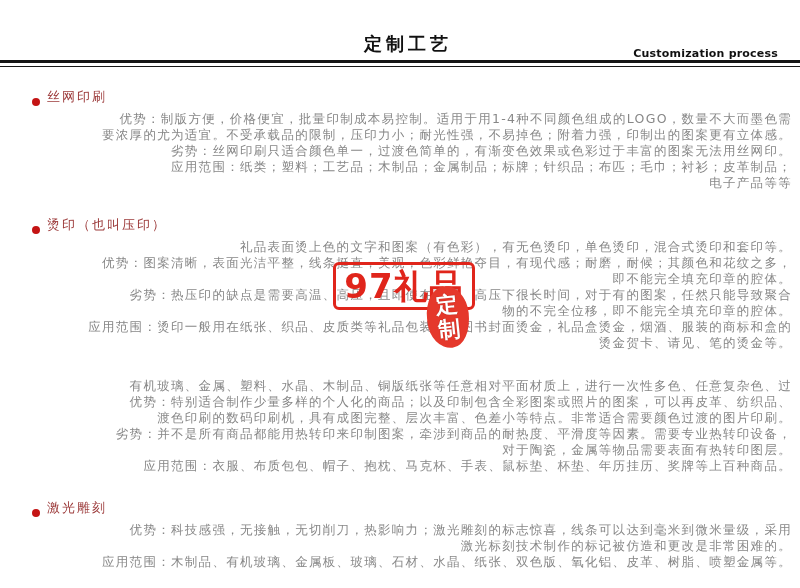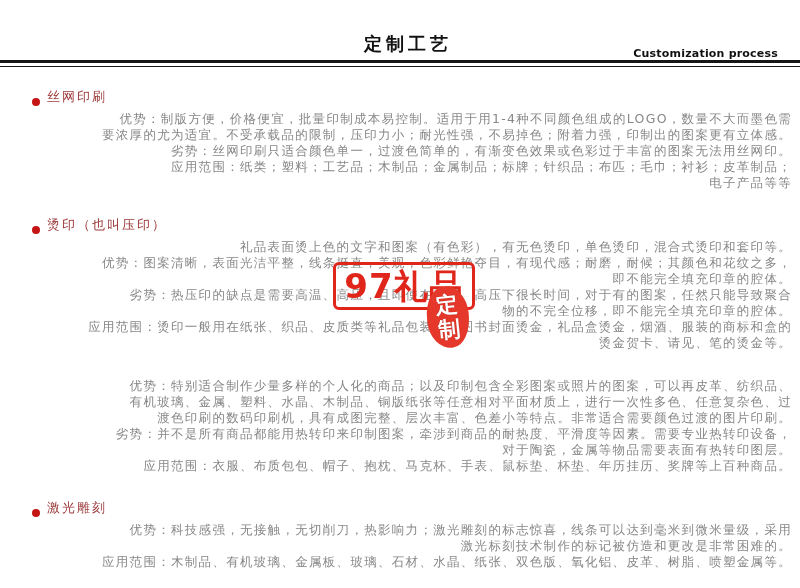--- a/index.html
+++ b/index.html
@@ -103,22 +103,22 @@
           <div class="line">即不能完全填充印章的腔体。</div>
           <div class="line">劣势：热压印的缺点是需要高温、高压，且即使在高温、高压下很长时间，对于有的图案，任然只能导致聚合</div>
           <div class="line">物的不完全位移，即不能完全填充印章的腔体。</div>
           <div class="line">应用范围：烫印一般用在纸张、织品、皮质类等礼品包装上。图书封面烫金，礼品盒烫金，烟酒、服装的商标和盒的</div>
           <div class="line">烫金贺卡、请见、笔的烫金等。</div>
         </div>
     </div>
 
     <div class="section">
       <div class="section-body">
+          <div class="line">有机玻璃、金属、塑料、水晶、木制品、铜版纸张等任意相对平面材质上，进行一次性多色、任意复杂色、过</div>
           <div class="line">优势：特别适合制作少量多样的个人化的商品；以及印制包含全彩图案或照片的图案，可以再皮革、纺织品、</div>
-          <div class="line">有机玻璃、金属、塑料、水晶、木制品、铜版纸张等任意相对平面材质上，进行一次性多色、任意复杂色、过</div>
           <div class="line">渡色印刷的数码印刷机，具有成图完整、层次丰富、色差小等特点。非常适合需要颜色过渡的图片印刷。</div>
           <div class="line">劣势：并不是所有商品都能用热转印来印制图案，牵涉到商品的耐热度、平滑度等因素。需要专业热转印设备，</div>
           <div class="line">对于陶瓷，金属等物品需要表面有热转印图层。</div>
           <div class="line">应用范围：衣服、布质包包、帽子、抱枕、马克杯、手表、鼠标垫、杯垫、年历挂历、奖牌等上百种商品。</div>
         </div>
     </div>
 
     <div class="section">
       <div class="section-heading">
         <span class="bullet"></span>

